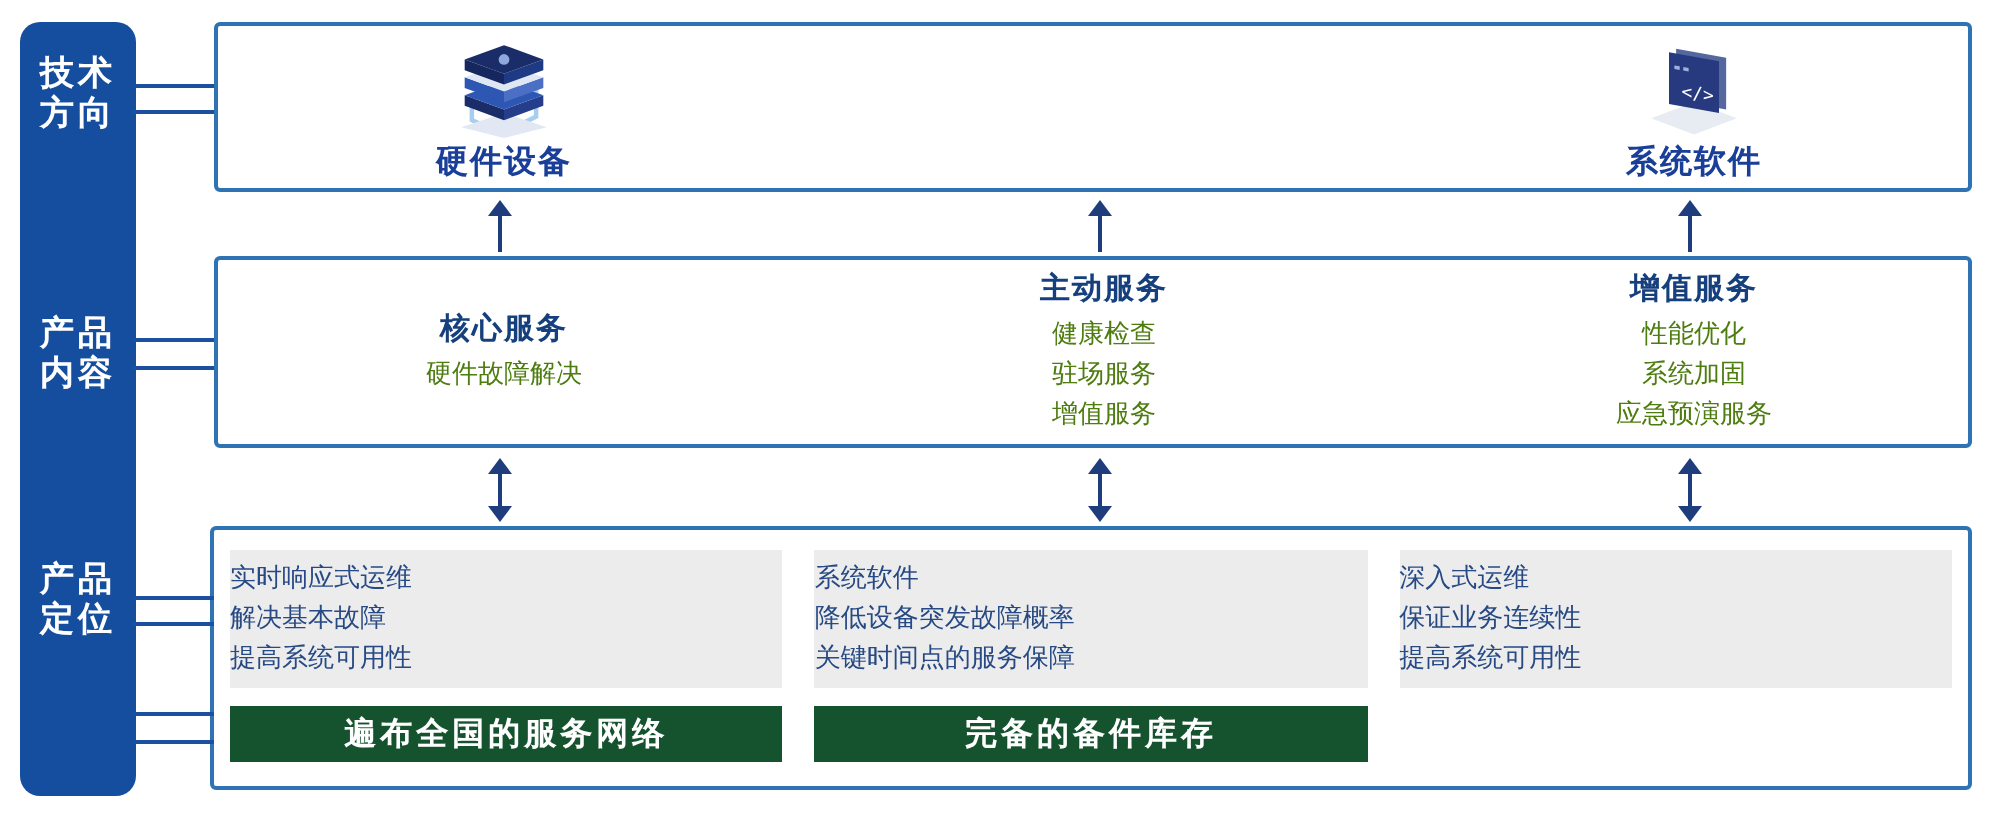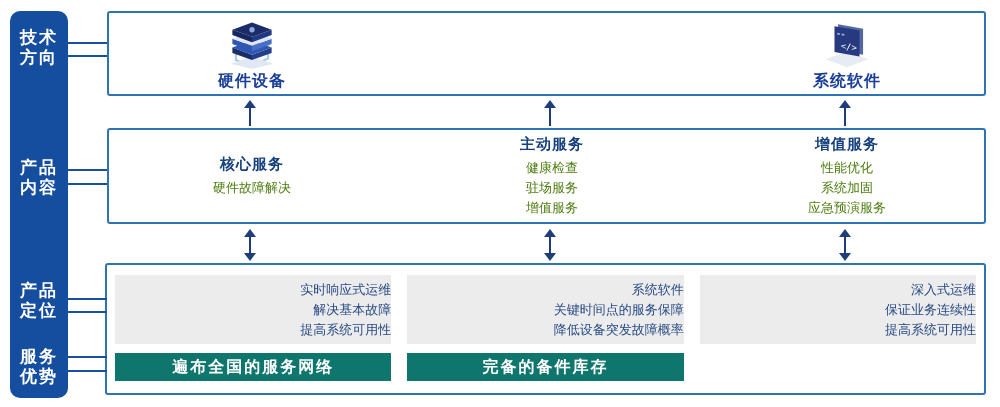--- a/index.html
+++ b/index.html
@@ -29,23 +29,23 @@
 
   
   .mid-col { position:absolute; width:220px; top:0; height:100%; display:flex;
              flex-direction:column; align-items:center; justify-content:center; }
   .mid-heading { font-size:15px; font-weight:bold; color:#16407d; letter-spacing:1px; margin-bottom:4px;font-family:Liberation Mono, monospace; }
   .mid-item { font-size:13px; color:#4d7c0f; line-height:20px; }
 
   
   .bot-col { flex:1; display:flex; flex-direction:column; }
   .gray-box { height:69px; background:#ececec; display:flex; flex-direction:column;
-              align-items:flex-end; justify-content:center; }
+              align-items:flex-start; justify-content:center; }
   .gray-line { font-size:13px; color:#274a84; line-height:20px; }
-  .banner { margin-top:9px; height:28px; background:#0f766e; color:#ffffff;
+  .banner { margin-top:9px; height:28px; background:#14532d; color:#ffffff;
             font-size:16px; font-weight:bold; letter-spacing:2px;
             display:flex; align-items:center; justify-content:center; }
 
   
   .arrow { position:absolute; width:12px; }
   .arrow .shaft { position:absolute; left:5px; width:2px; background:#1f3d7c; }
   .arrow .head-up { position:absolute; top:0; left:0; width:0; height:0;
     border-left:6px solid transparent; border-right:6px solid transparent;
     border-bottom:8px solid #1f3d7c; }
   .arrow .head-down { position:absolute; bottom:0; left:0; width:0; height:0;
@@ -58,21 +58,20 @@
 </style>
 </head>
 <body>
 
 <div class="canvas">
 
   <div class="sidebar"></div>
   <div class="side-label" style="top:27px"><span>技术</span><br><span>方向</span></div>
   <div class="side-label" style="top:157px"><span>产品</span><br><span>内容</span></div>
   <div class="side-label" style="top:280px"><span>产品</span><br><span>定位</span></div>
-  <div class="side-label" style="top:346px"><span>服务</span><br><span>优势</span></div>
 
   <div class="connector" style="top:42px"></div>
   <div class="connector" style="top:55px"></div>
   <div class="connector" style="top:169px"></div>
   <div class="connector" style="top:183px"></div>
   <div class="connector" style="top:298px"></div>
   <div class="connector" style="top:311px"></div>
   <div class="connector" style="top:356px"></div>
   <div class="connector" style="top:370px"></div>
 
@@ -165,22 +164,22 @@
       <div class="gray-box">
         <div class="gray-line">实时响应式运维</div>
         <div class="gray-line">解决基本故障</div>
         <div class="gray-line">提高系统可用性</div>
       </div>
       <div class="banner">遍布全国的服务网络</div>
     </div>
     <div class="bot-col">
       <div class="gray-box">
         <div class="gray-line">系统软件</div>
+        <div class="gray-line">降低设备突发故障概率</div>
         <div class="gray-line">关键时间点的服务保障</div>
-        <div class="gray-line">降低设备突发故障概率</div>
       </div>
       <div class="banner">完备的备件库存</div>
     </div>
     <div class="bot-col">
       <div class="gray-box">
         <div class="gray-line">深入式运维</div>
         <div class="gray-line">保证业务连续性</div>
         <div class="gray-line">提高系统可用性</div>
       </div>
     </div>

